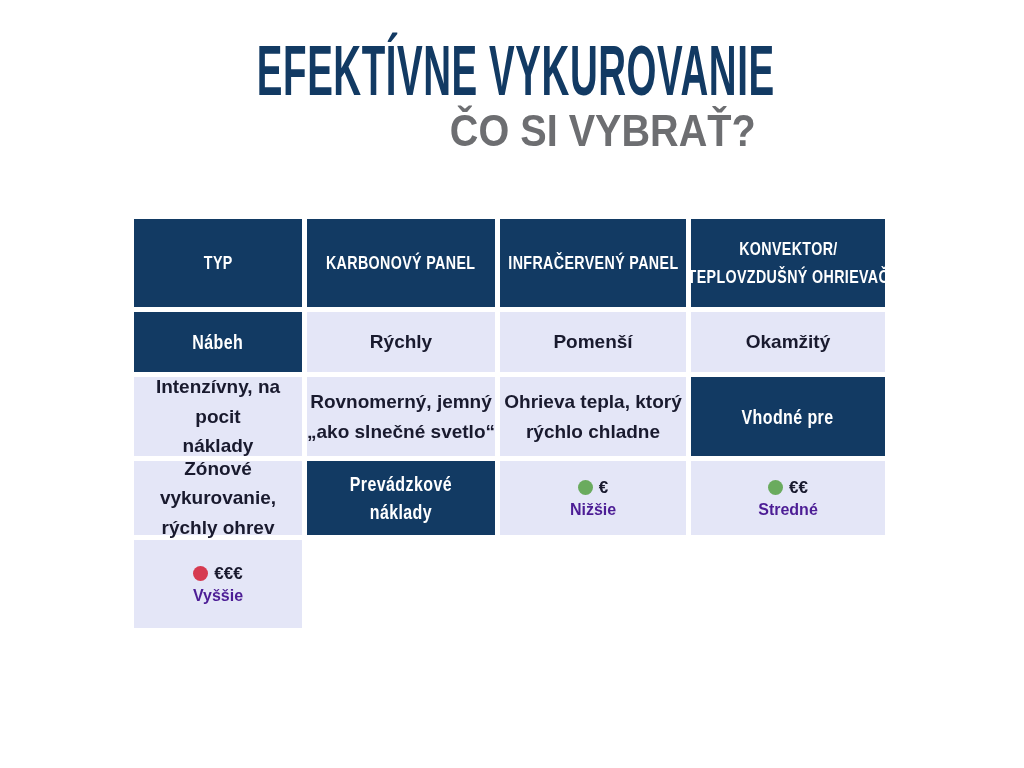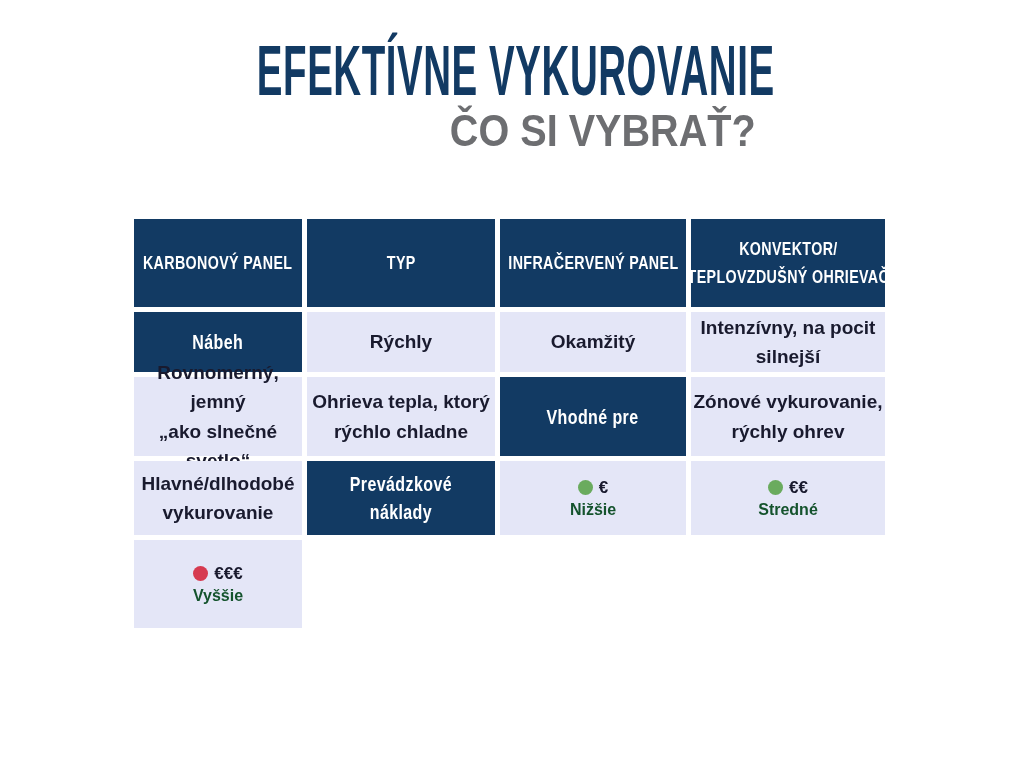--- a/index.html
+++ b/index.html
@@ -120,68 +120,67 @@
   }
   .euros {
     font-size: 17px;
     font-weight: 700;
     color: #191a2e;
   }
   .cost-label {
     font-size: 16px;
     font-weight: 700;
     margin-top: 3px;
-    color: #14532d;
+    color: #4c1d95;
   }
 </style>
 </head>
 <body>
 
 <div class="canvas">
 
   <h1 class="title"><span class="cond-title">EFEKTÍVNE VYKUROVANIE</span></h1>
 
   <h2 class="subtitle"><span class="cond-sub">ČO SI VYBRAŤ?</span></h2>
 
   <div class="table">
 
     <div class="cell head">
+        <span class="cond">TYP</span>
+      </div>
+    <div class="cell head">
         <span class="cond">KARBONOVÝ PANEL</span>
-      </div>
-    <div class="cell head">
-        <span class="cond">TYP</span>
       </div>
     <div class="cell head">
         <span class="cond">INFRAČERVENÝ PANEL</span>
       </div>
     <div class="cell head">
         <span class="cond">KONVEKTOR/
 TEPLOVZDUŠNÝ OHRIEVAČ</span>
       </div>
 
     <div class="cell rowlabel">
         <span class="cond">Nábeh</span>
       </div>
     <div class="cell bodycell">Rýchly</div>
+    <div class="cell bodycell">Pomenší</div>
     <div class="cell bodycell">Okamžitý</div>
 
     <div class="cell bodycell">Intenzívny, na pocit
-silnejší</div>
+náklady</div>
     <div class="cell bodycell">Rovnomerný, jemný
 „ako slnečné svetlo“</div>
     <div class="cell bodycell">Ohrieva tepla, ktorý
 rýchlo chladne</div>
 
     <div class="cell rowlabel">
         <span class="cond">Vhodné pre</span>
       </div>
     <div class="cell bodycell">Zónové vykurovanie,
 rýchly ohrev</div>
-    <div class="cell bodycell">Hlavné/dlhodobé
-vykurovanie</div>
 
     <div class="cell rowlabel">
         <span class="cond">Prevádzkové
 náklady</span>
       </div>
 
     <div class="cell costcell">
       <div class="cost-line">
         <span class="dot" style="background-color: rgb(106, 171, 94);"></span>
         <span class="euros">€</span>

